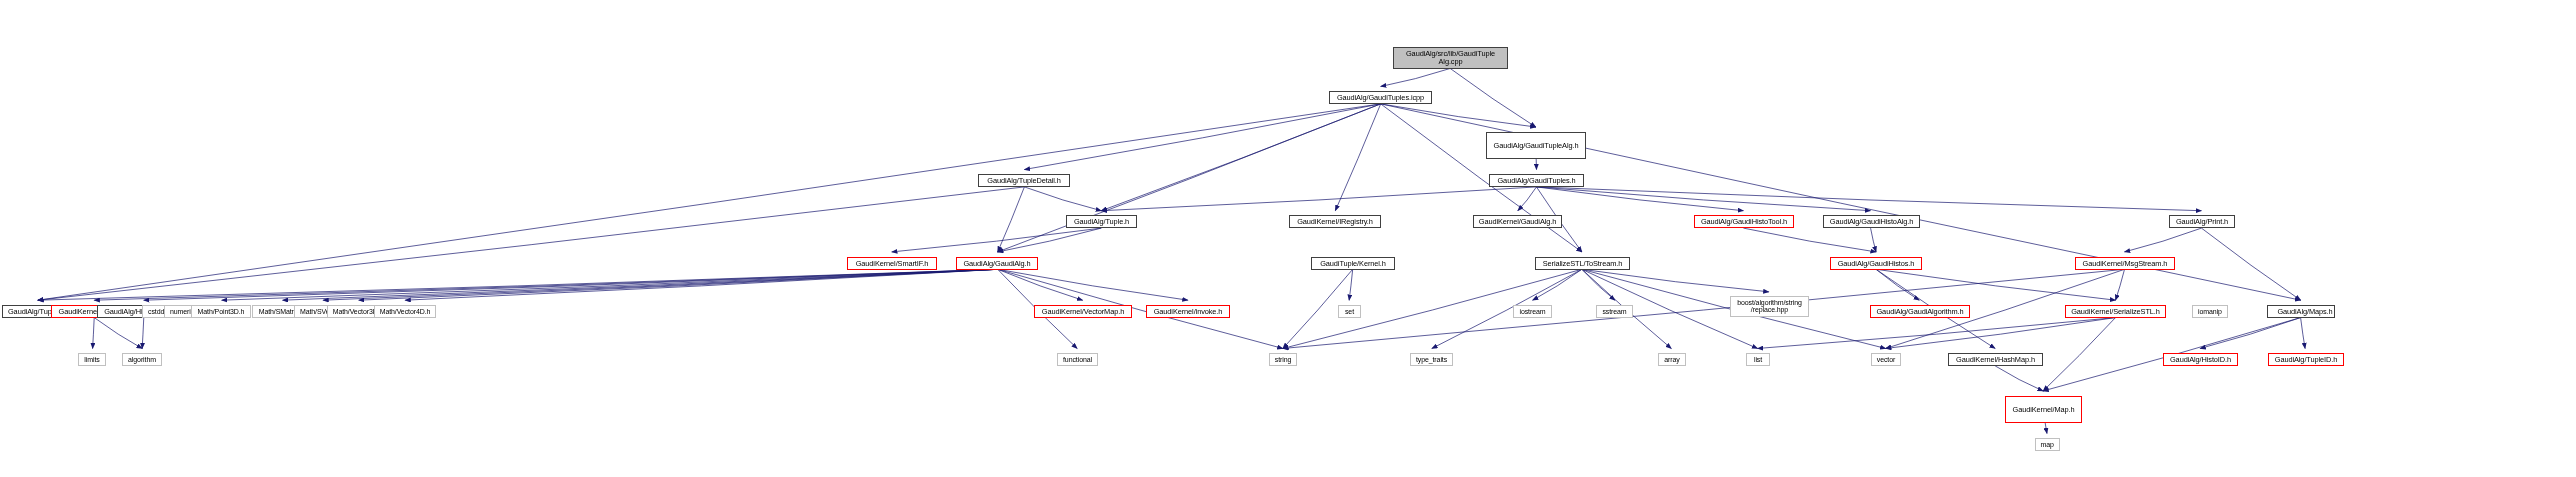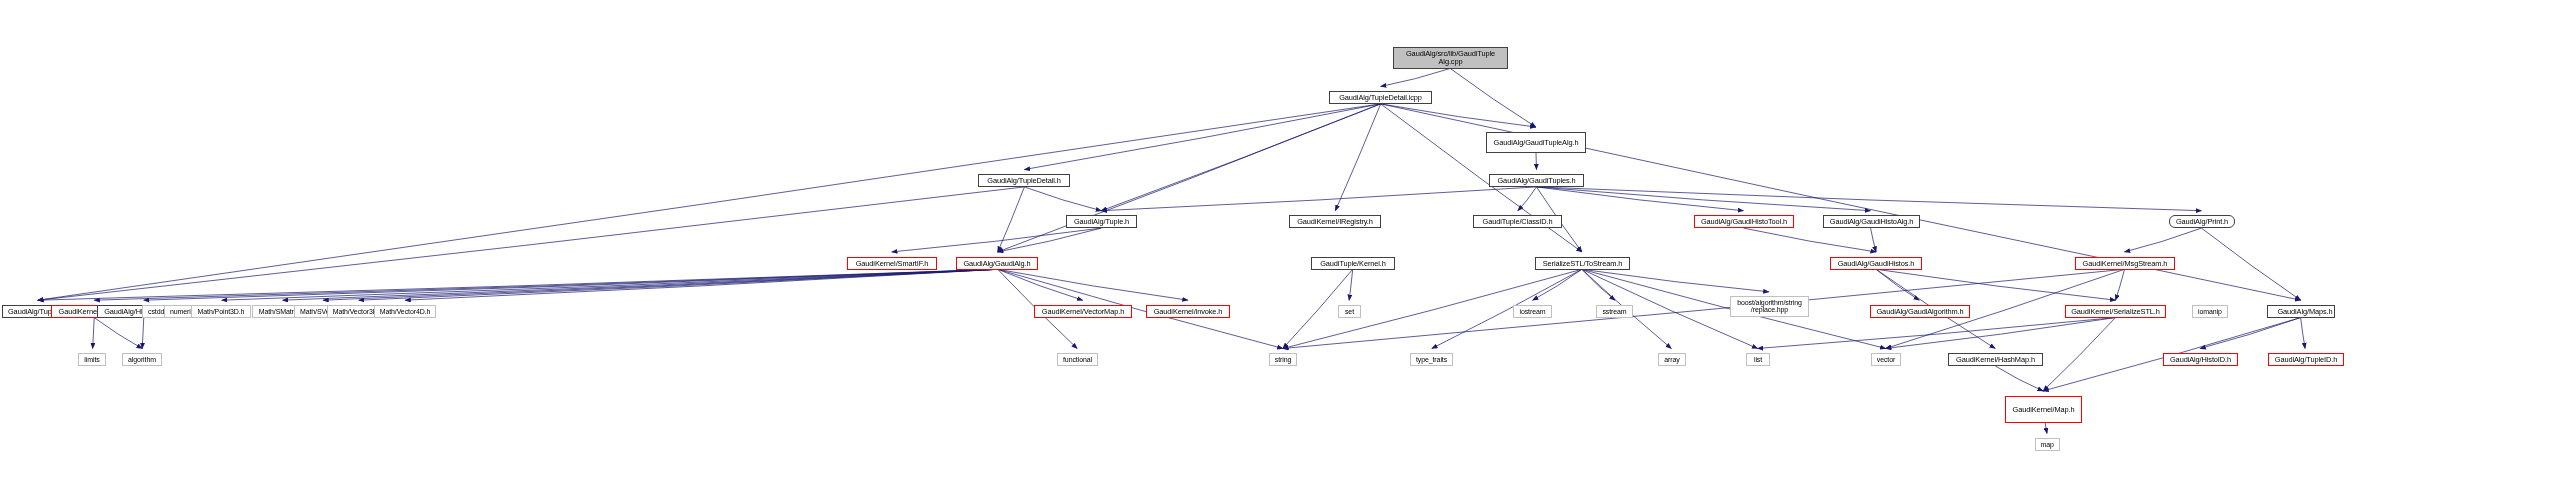--- a/index.html
+++ b/index.html
@@ -111,30 +111,30 @@
         <path d="M3573,425 Q3495,452.5 3417,473" marker-end="url(#arrow)"></path>
         <path d="M3573,425 Q3576.5,452.5 3580,473" marker-end="url(#arrow)"></path>
         <path d="M3573,425 Q3373,485.5 3173,539" marker-end="url(#arrow)"></path>
         <path d="M3098.5,500 Q3135.75,523 3173,539" marker-end="url(#arrow)"></path>
         <path d="M3173,566 Q3176,589 3179,605" marker-end="url(#arrow)"></path>
       </g>
   </svg>
   <div id="node-layer">
       <div class="node root" style="left: 1393px; top: 2.6px; width: 115px; height: 22px;"><span>GaudiAlg/src/lib/GaudiTuple
 Alg.cpp</span></div>
-      <div class="node hdr" style="left: 1329px; top: 47px; width: 103px; height: 13px;"><span>GaudiAlg/TupleDetail.icpp</span></div>
-      <div class="node hdr" style="left: 1486px; top: 88px; width: 100px; height: 21px;"><span>GaudiAlg/GaudiTupleAlg.h</span></div>
+      <div class="node hdr" style="left: 1329px; top: 47px; width: 103px; height: 13px;"><span>GaudiAlg/GaudiTuples.icpp</span></div>
+      <div class="node hdr" style="left: 1486px; top: 88px; width: 100px; height: 27px;"><span>GaudiAlg/GaudiTupleAlg.h</span></div>
       <div class="node hdr" style="left: 978px; top: 130px; width: 92px; height: 13px;"><span>GaudiAlg/TupleDetail.h</span></div>
       <div class="node hdr" style="left: 1489px; top: 130px; width: 95px; height: 13px;"><span>GaudiAlg/GaudiTuples.h</span></div>
       <div class="node hdr" style="left: 1066px; top: 171px; width: 71px; height: 13px;"><span>GaudiAlg/Tuple.h</span></div>
       <div class="node hdr" style="left: 1289px; top: 171px; width: 92px; height: 13px;"><span>GaudiKernel/IRegistry.h</span></div>
-      <div class="node hdr" style="left: 1473px; top: 171px; width: 89px; height: 13px;"><span>GaudiTuple/ClassID.h</span></div>
+      <div class="node hdr" style="left: 1473px; top: 171px; width: 89px; height: 13px;"><span>GaudiKernel/GaudiAlg.h</span></div>
       <div class="node red" style="left: 1694px; top: 171px; width: 100px; height: 13px;"><span>GaudiAlg/GaudiHistoTool.h</span></div>
       <div class="node hdr" style="left: 1823px; top: 171px; width: 97px; height: 13px;"><span>GaudiAlg/GaudiHistoAlg.h</span></div>
-      <div class="node hdr" style="left: 2169px; top: 171px; width: 66px; height: 13px; border-radius: 6px;"><span>GaudiAlg/Print.h</span></div>
+      <div class="node hdr" style="left: 2169px; top: 171px; width: 66px; height: 13px;"><span>GaudiAlg/Print.h</span></div>
       <div class="node red" style="left: 847px; top: 213px; width: 90px; height: 13px;"><span>GaudiKernel/SmartIF.h</span></div>
       <div class="node red" style="left: 956px; top: 213px; width: 82px; height: 13px;"><span>GaudiAlg/GaudiAlg.h</span></div>
       <div class="node hdr" style="left: 1311px; top: 213px; width: 84px; height: 13px;"><span>GaudiTuple/Kernel.h</span></div>
       <div class="node hdr" style="left: 1535px; top: 213px; width: 95px; height: 13px;"><span>SerializeSTL/ToStream.h</span></div>
       <div class="node red" style="left: 1830px; top: 213px; width: 92px; height: 13px;"><span>GaudiAlg/GaudiHistos.h</span></div>
       <div class="node red" style="left: 2075px; top: 213px; width: 100px; height: 13px;"><span>GaudiKernel/MsgStream.h</span></div>
       <div class="node hdr" style="left: 1.9px; top: 261px; width: 71px; height: 13px;"><span>GaudiAlg/Tuples.h</span></div>
       <div class="node red" style="left: 51px; top: 261px; width: 86px; height: 13px;"><span>GaudiKernel/NTuple.h</span></div>
       <div class="node hdr" style="left: 97px; top: 261px; width: 92px; height: 13px;"><span>GaudiAlg/HbookName.h</span></div>
       <div class="node std" style="left: 142px; top: 261px; width: 34px; height: 13px;"><span>cstddef</span></div>

